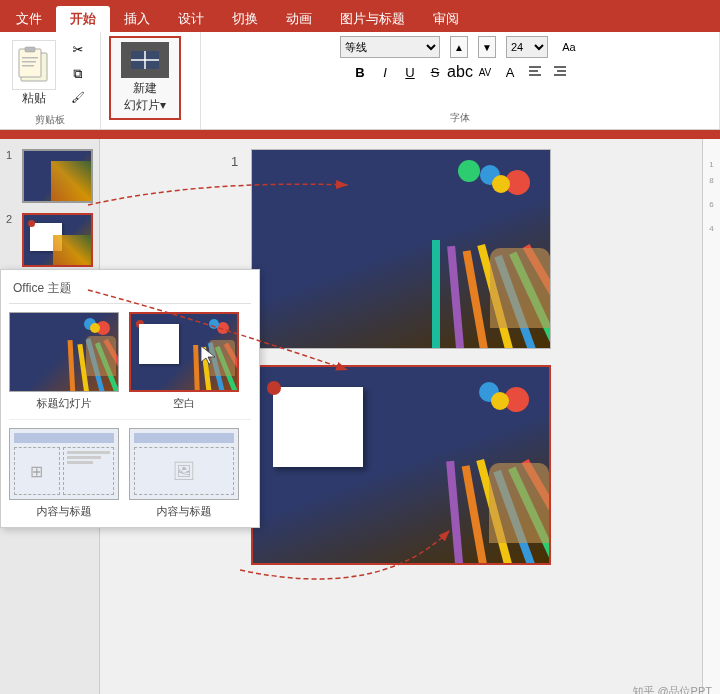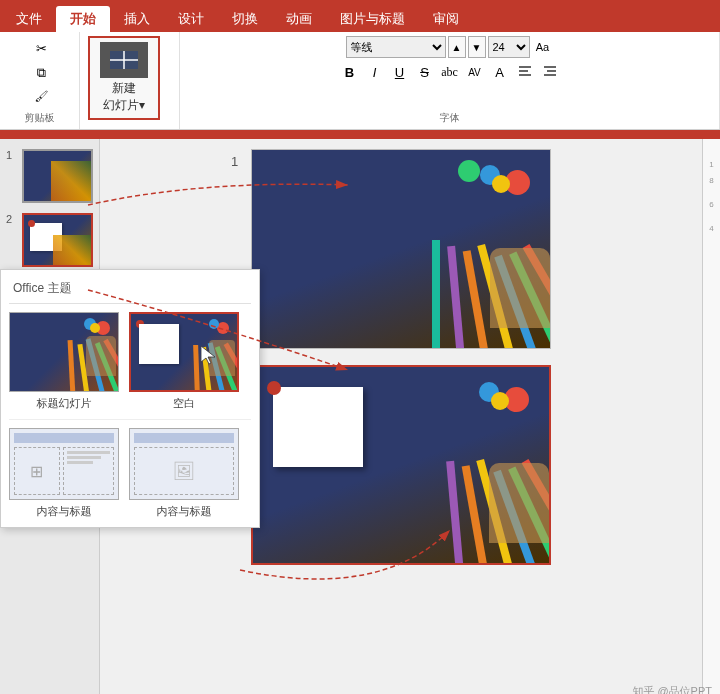--- a/index.html
+++ b/index.html
@@ -134,21 +134,21 @@
     }
 
     .font-group {
       flex: 1;
       min-width: 200px;
     }
 
     .font-row1 {
       display: flex;
       align-items: center;
-      gap: 2px;
+      gap: 10px;
       margin-bottom: 3px;
       flex-wrap: wrap;
     }
 
     .font-select {
       width: 100px;
       height: 22px;
       font-size: 11px;
       border: 1px solid #aaa;
     }
@@ -439,20 +439,34 @@
     <div class="ribbon-tab">动画</div>
     <div class="ribbon-tab">图片与标题</div>
     <div class="ribbon-tab">审阅</div>
   </div>
 
   <div class="ribbon-content">
 
     <div class="ribbon-group clipboard-group">
       <div style="display:flex; align-items:stretch; flex:1;">
 
+        <div class="paste-btn">
+          <div style="width:44px;height:50px;background:#fff;border:1px solid #ddd;display:flex;align-items:center;justify-content:center;">
+            <svg width="34" height="40" viewBox="0 0 34 40">
+
+              <rect x="4" y="8" width="26" height="28" rx="1" fill="#f5f5dc" stroke="#aaa" stroke-width="1"></rect>
+              <rect x="2" y="4" width="22" height="28" rx="1" fill="#fff8e1" stroke="#aaa" stroke-width="1"></rect>
+              <rect x="8" y="2" width="10" height="5" rx="1" fill="#bbb" stroke="#999" stroke-width="0.5"></rect>
+              <rect x="5" y="12" width="16" height="1.5" fill="#bbb"></rect>
+              <rect x="5" y="16" width="14" height="1.5" fill="#bbb"></rect>
+              <rect x="5" y="20" width="12" height="1.5" fill="#bbb"></rect>
+            </svg>
+          </div>
+          <span style="font-size:12px;color:#333;">粘贴</span>
+        </div>
 
         <div class="small-buttons">
           <button class="small-btn" title="剪切">✂</button>
           <button class="small-btn" title="复制">⧉</button>
           <button class="small-btn" title="格式刷" style="font-size:11px;">🖌</button>
         </div>
       </div>
       <span class="ribbon-group-label">剪贴板</span>
     </div>
 
@@ -486,21 +500,21 @@
           <option>32</option>
           <option>36</option>
         </select>
         <button style="width:22px;height:22px;border:1px solid transparent;background:transparent;cursor:pointer;font-size:11px;">Aa</button>
       </div>
       <div class="font-row2">
         <button class="fmt-btn bold">B</button>
         <button class="fmt-btn italic">I</button>
         <button class="fmt-btn underline">U</button>
         <button class="fmt-btn strike">S</button>
-        <button class="fmt-btn" style="font-size:12px;font-family:Liberation Serif, serif;">abc</button>
+        <button class="fmt-btn" style="font-size:16px;">abc</button>
         <button class="fmt-btn" style="font-size:10px;">AV</button>
         <button style="width:22px;height:22px;border:1px solid transparent;background:transparent;cursor:pointer;font-size:13px;">A</button>
         <button style="width:22px;height:22px;border:1px solid transparent;background:transparent;cursor:pointer;">
           <svg width="14" height="14" viewBox="0 0 14 14">
               <line x1="1" y1="3" x2="13" y2="3" stroke="#333" stroke-width="1.5"></line>
               <line x1="1" y1="7" x2="10" y2="7" stroke="#333" stroke-width="1.5"></line>
               <line x1="1" y1="11" x2="13" y2="11" stroke="#333" stroke-width="1.5"></line>
             </svg>
         </button>
         <button style="width:22px;height:22px;border:1px solid transparent;background:transparent;cursor:pointer;">

